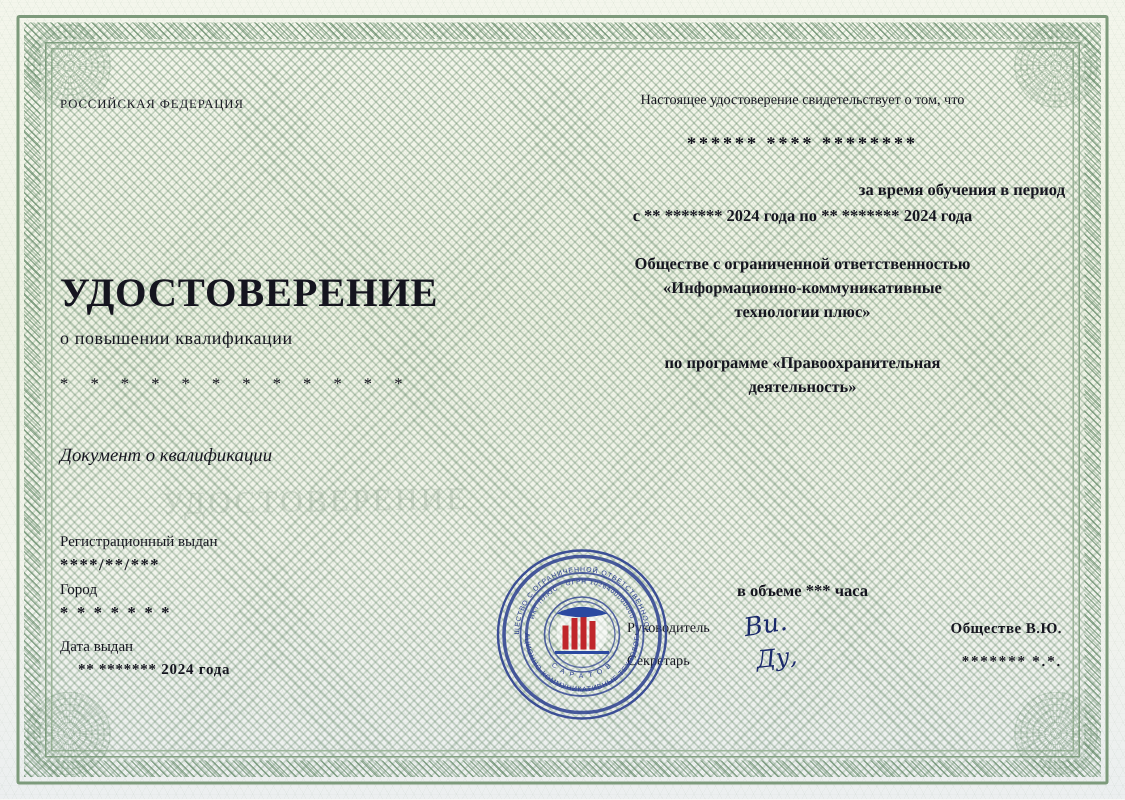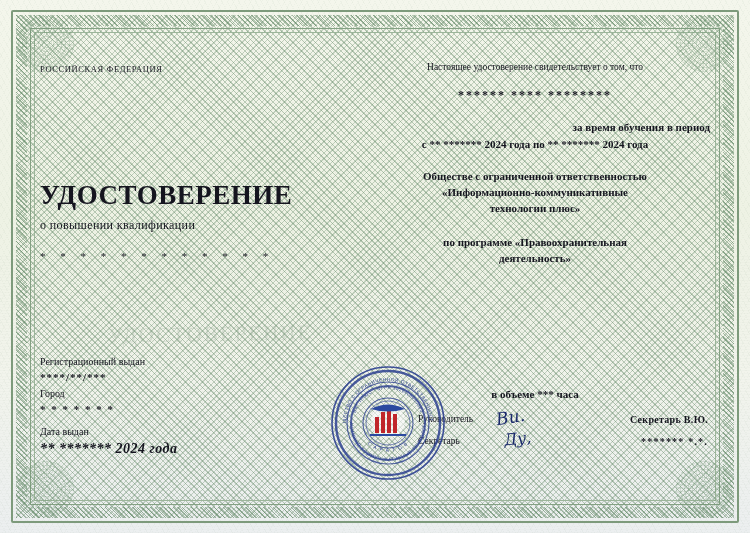--- a/index.html
+++ b/index.html
@@ -199,27 +199,26 @@
   }
   .date-label {
     position: absolute;
     left: 0; right: 0;
     top: 388px;
     font-size: 10px;
     color: #15151f;
   }
   .date-value {
     position: absolute;
-    left: 0; right: 0;
+    left: 12px; right: 0;
     top: 403px;
-    font-size: 14px;
+    font-size: 10px;
     font-weight: bold;
     letter-spacing: 0.5px;
     color: #15151f;
-    font-style: italic;
   }
 
   
   .r-intro {
     position: absolute;
     left: 0; right: 0;
     top: 24px;
     font-size: 9.5px;
     color: #15151f;
   }
@@ -358,20 +357,21 @@
 
   <div class="watermark">УДОСТОВЕРЕНИЕ</div>
 
   <div class="content">
 
     <div class="col-left">
       <div class="rf-line">РОССИЙСКАЯ ФЕДЕРАЦИЯ</div>
       <div class="title-main">УДОСТОВЕРЕНИЕ</div>
       <div class="title-sub">о повышении квалификации</div>
       <div class="stars-row">* * * * * * * * * * * *</div>
+      <div class="doc-kind">Документ о квалификации</div>
 
       <div class="reg-label">Регистрационный выдан</div>
       <div class="reg-value">****/**/***</div>
 
       <div class="city-label">Город</div>
       <div class="city-value">* * * * * * *</div>
 
       <div class="date-label">Дата выдан</div>
       <div class="date-value">** ******* 2024 года</div>
     </div>
@@ -392,21 +392,21 @@
         <div>по программе «Правоохранительная</div>
         <div>деятельность»</div>
       </div>
 
       <div class="r-volume">в объеме *** часа</div>
 
       <div class="sign-block">
         <div class="sign-row r1">
           <span class="sign-role">Руководитель</span>
           <span class="sign-scribble">Ви.</span>
-          <span class="sign-name">Секретарь В.Ю.</span>
+          <span class="sign-name">Обществе В.Ю.</span>
         </div>
         <div class="sign-row r2">
           <span class="sign-role">Секретарь</span>
           <span class="sign-scribble s2">Ду,</span>
           <span class="sign-name masked">******* *.*.</span>
         </div>
       </div>
     </div>
   </div>
 

